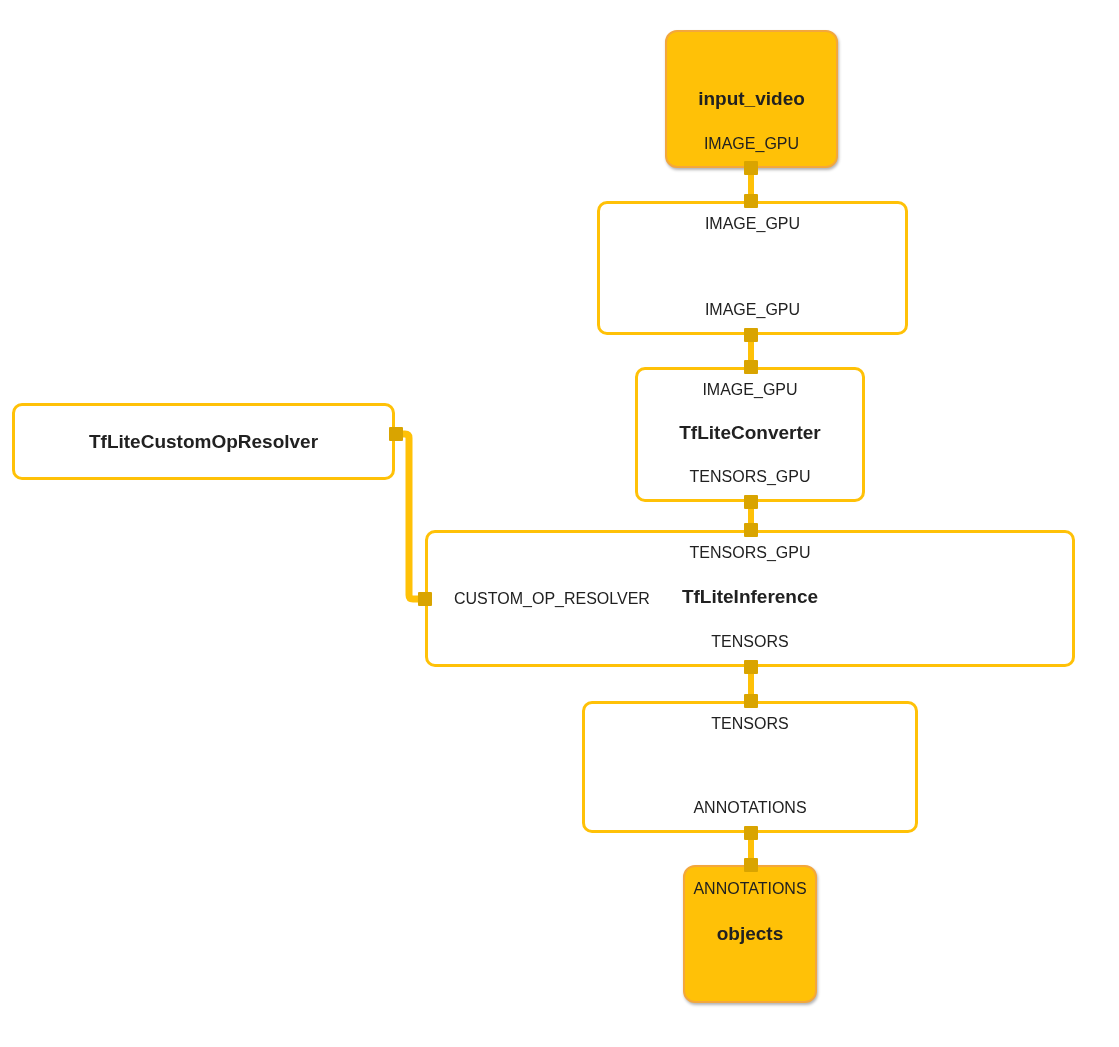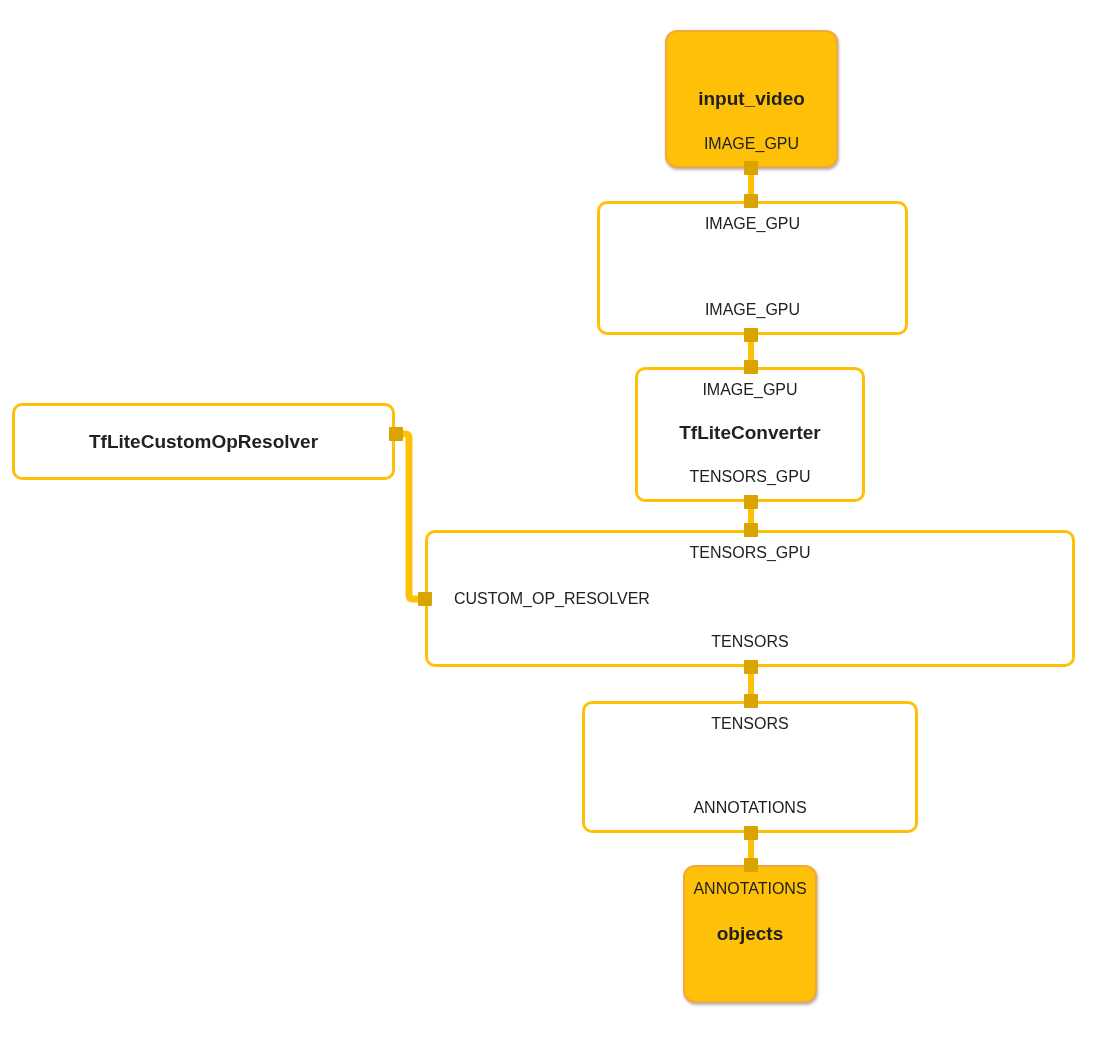--- a/index.html
+++ b/index.html
@@ -99,20 +99,21 @@
     <div class="node-title">TfLiteConverter</div>
     <div class="port-label">TENSORS_GPU</div>
   </div>
 
   <div class="node calc" id="node-tflite-custom-op-resolver">
     <div class="node-title">TfLiteCustomOpResolver</div>
   </div>
 
   <div class="node calc" id="node-tflite-inference">
     <div class="port-label">TENSORS_GPU</div>
+    <div class="node-title">TfLiteInference</div>
     <div class="port-label">TENSORS</div>
     <div class="port-label side-label">CUSTOM_OP_RESOLVER</div>
   </div>
 
   <div class="node calc" id="node-tflite-tensors-to-objects">
     <div class="port-label">TENSORS</div>
     <div class="port-label">ANNOTATIONS</div>
   </div>
 
   <div class="node io" id="node-objects">

